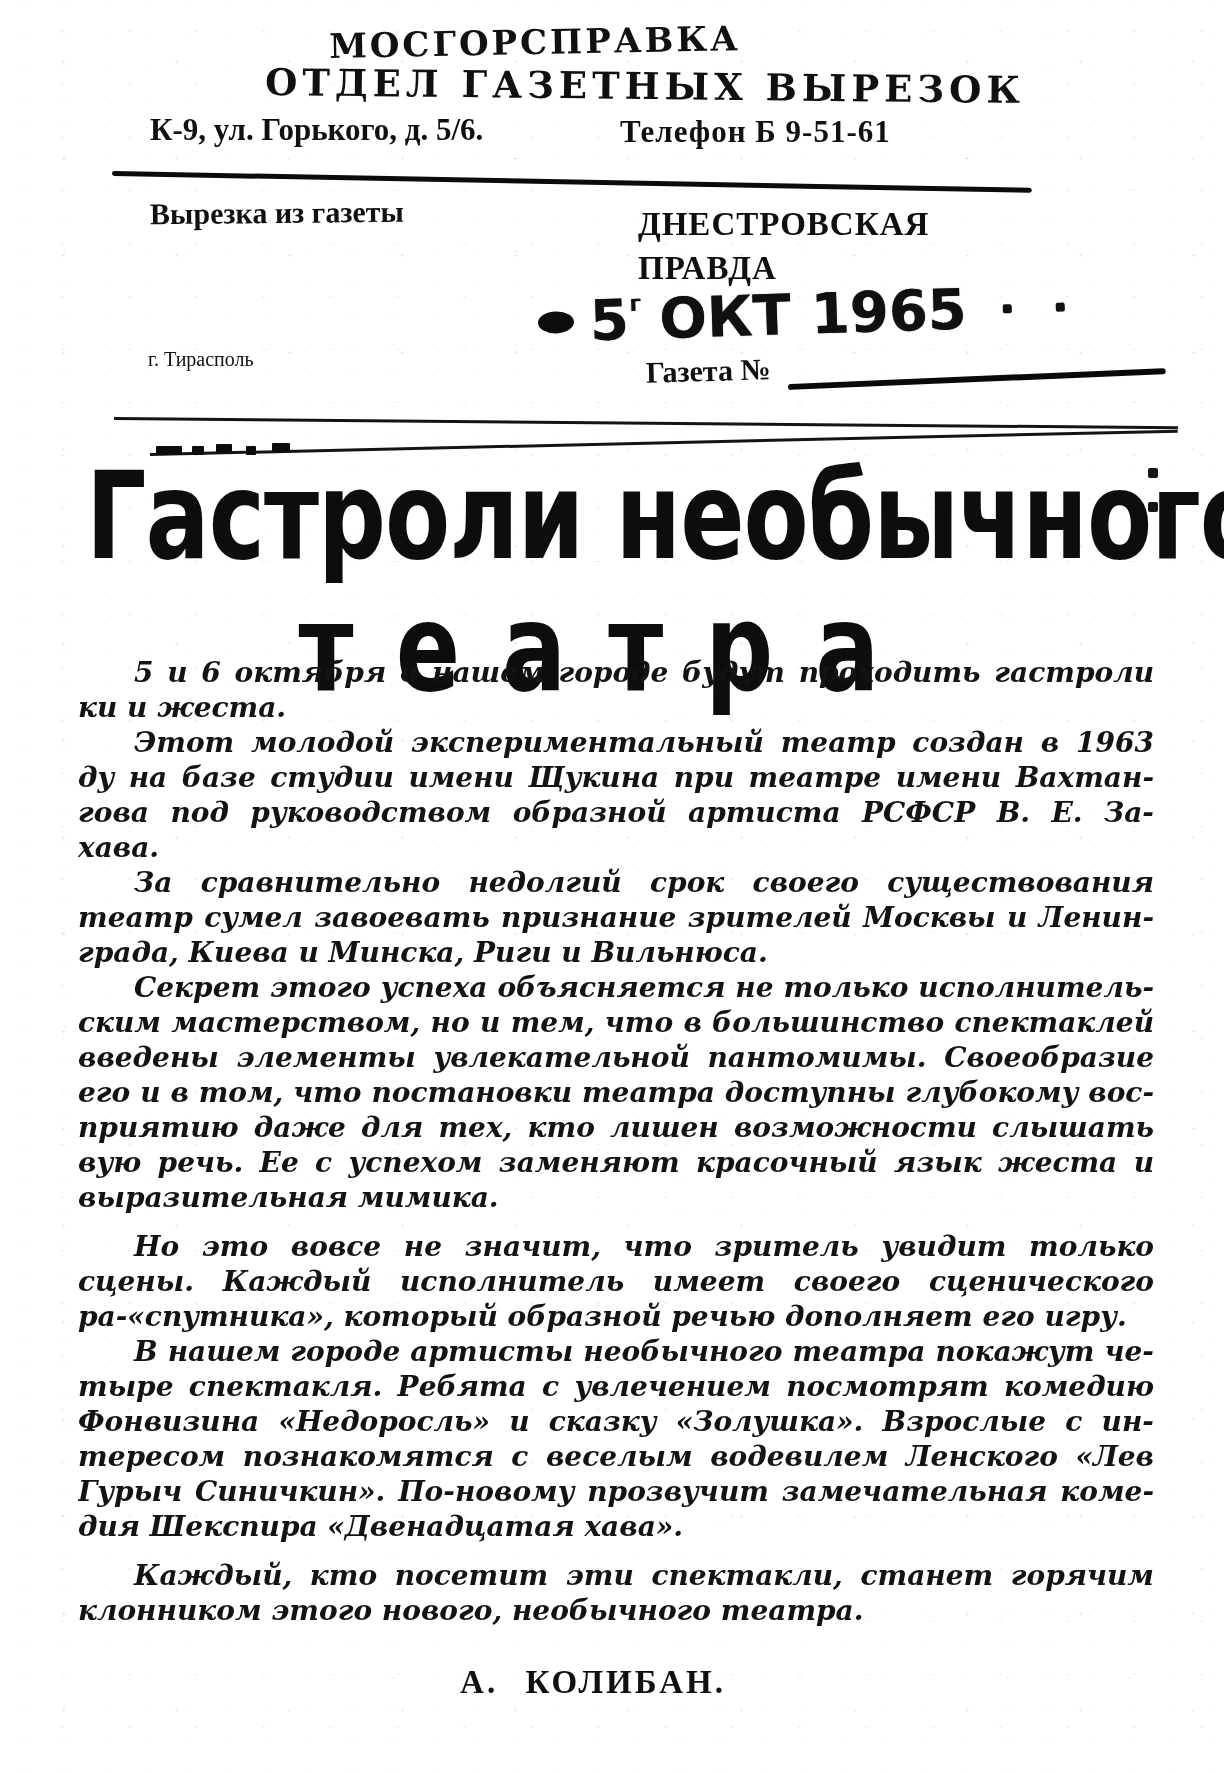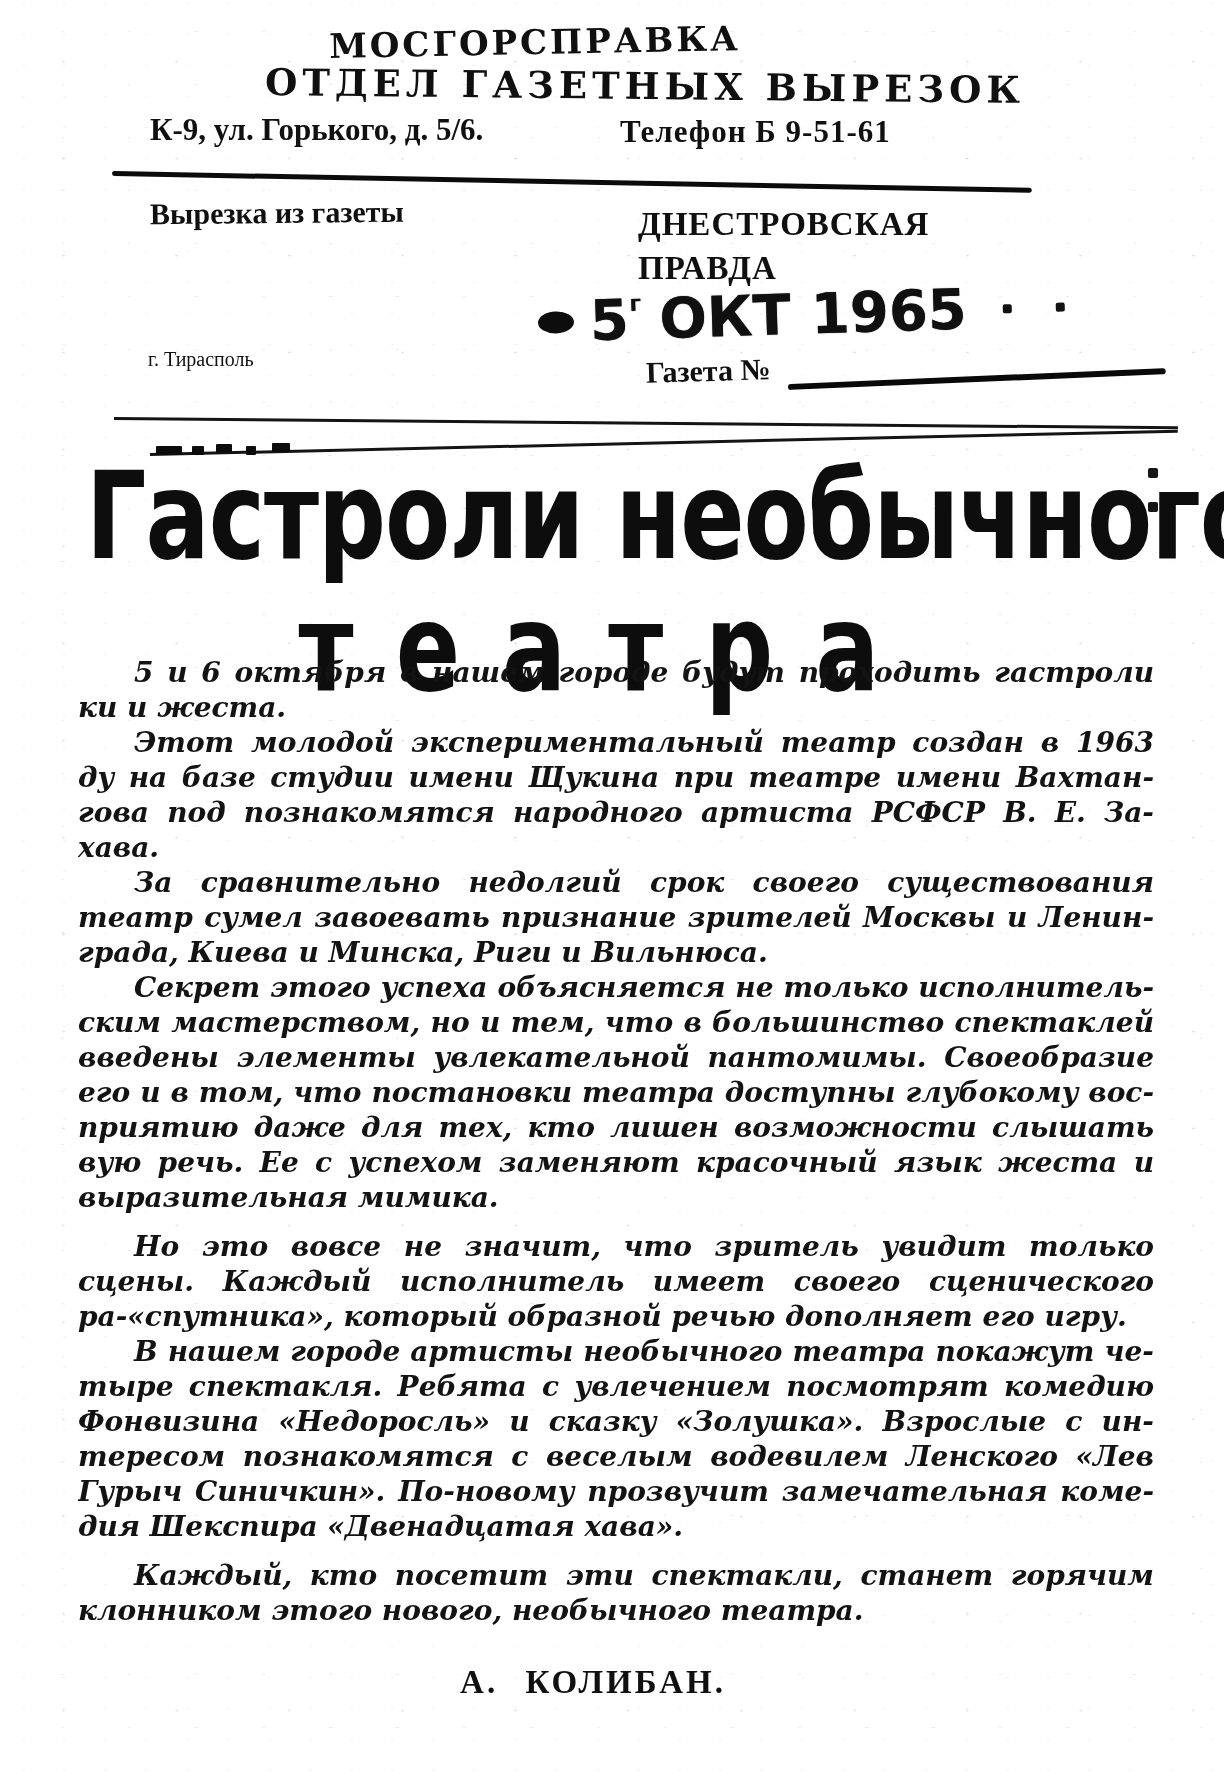--- a/index.html
+++ b/index.html
@@ -122,21 +122,21 @@
   <div class="abs artifact-colon"></div>
 
   <div class="abs body">
       <div class="para">
         <div class="tline first just">5 и 6 октября в нашем городе будут проходить гастроли</div>
         <div class="tline">ки и жеста.</div>
       </div>
       <div class="para">
         <div class="tline first just">Этот молодой экспериментальный театр создан в 1963 го-</div>
         <div class="tline just">ду на базе студии имени Щукина при театре имени Вахтан-</div>
-        <div class="tline just">гова под познакомятся народного артиста РСФСР В. Е. За-</div>
+        <div class="tline just">гова под руководством образной артиста РСФСР В. Е. За-</div>
         <div class="tline">хава.</div>
       </div>
       <div class="para">
         <div class="tline first just">За сравнительно недолгий срок своего существования</div>
         <div class="tline just">театр сумел завоевать признание зрителей Москвы и Ленин-</div>
         <div class="tline">града, Киева и Минска, Риги и Вильнюса.</div>
       </div>
       <div class="para">
         <div class="tline first just">Секрет этого успеха объясняется не только исполнитель-</div>
         <div class="tline just">ским мастерством, но и тем, что в большинство спектаклей</div>

